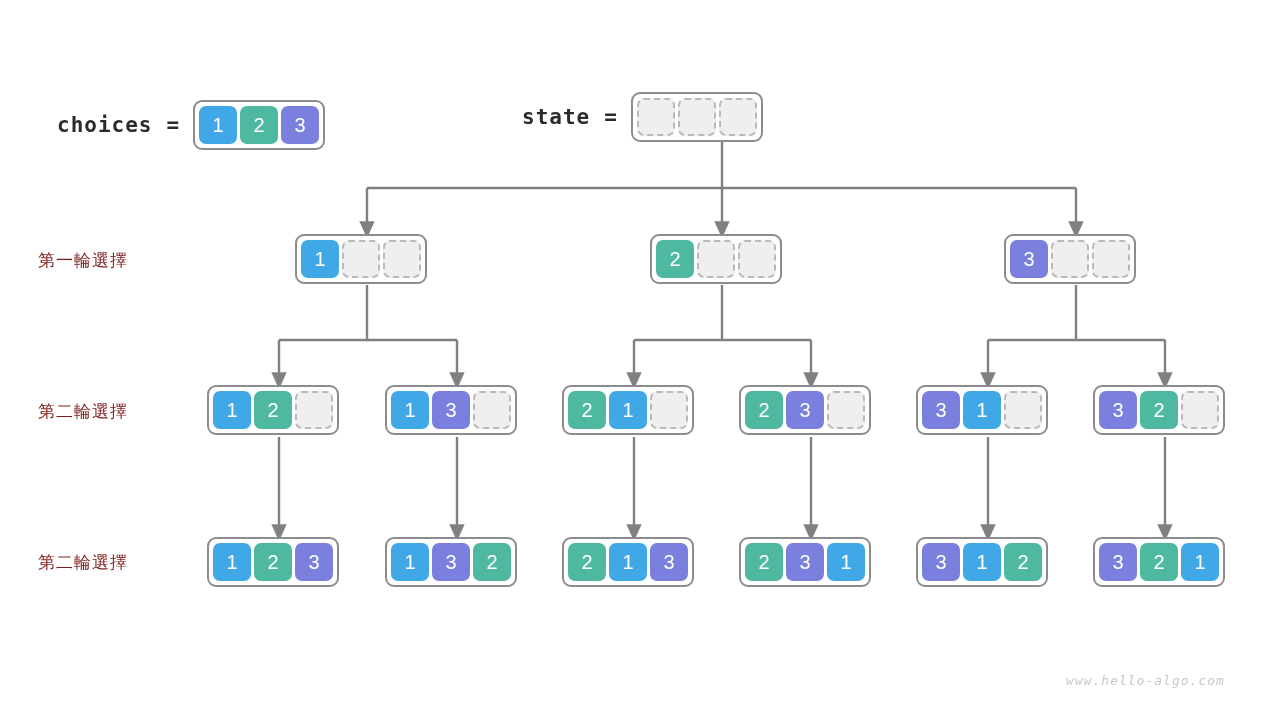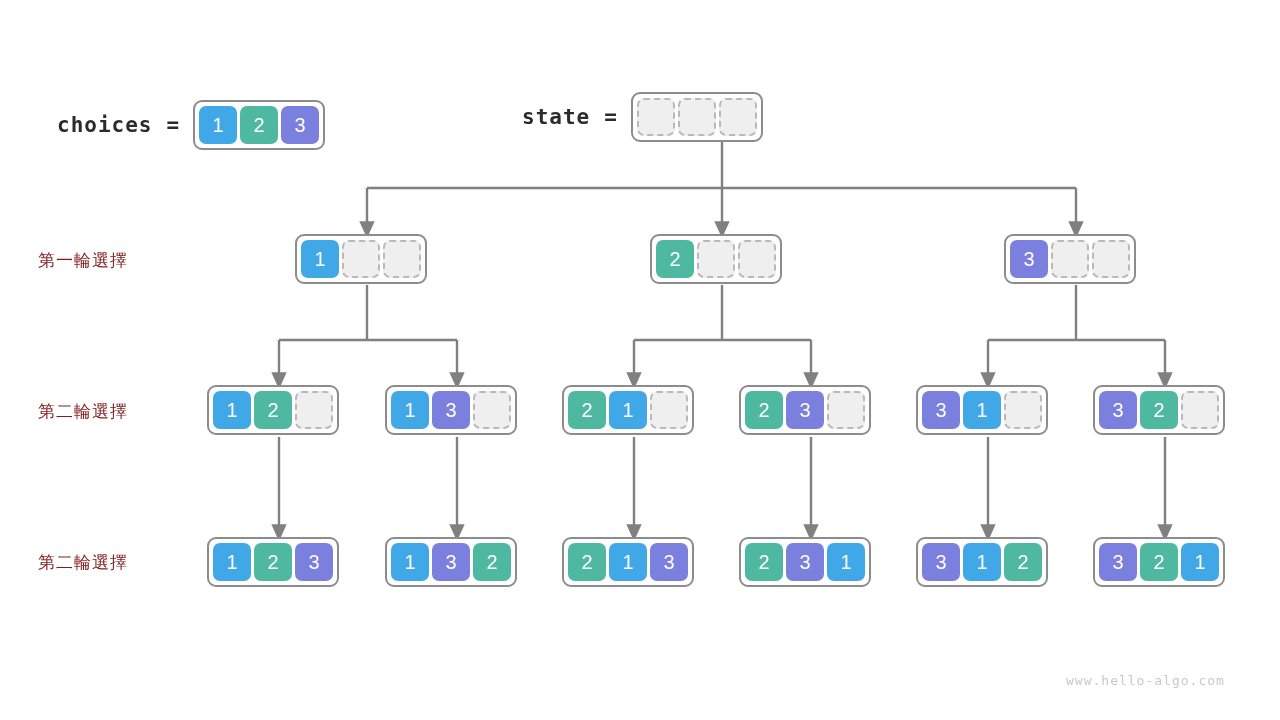--- a/index.html
+++ b/index.html
@@ -85,20 +85,21 @@
     border: 2px dashed #b9b9b9;
     color: transparent;
   }
   .watermark {
     position: absolute;
     font-family: "DejaVu Sans Mono", "Liberation Mono", monospace;
     font-size: 13px;
     color: #c8c8c8;
     letter-spacing: 1px;
     white-space: nowrap;
+    font-style: italic;
   }
 </style>
 </head>
 <body>
 
 <div id="canvas">
 
   <svg id="edges" viewBox="0 0 1280 720" xmlns="http://www.w3.org/2000/svg">
     <defs>
       <marker id="arrow" markerWidth="9" markerHeight="9" refX="4.2" refY="4" orient="auto" markerUnits="strokeWidth">

